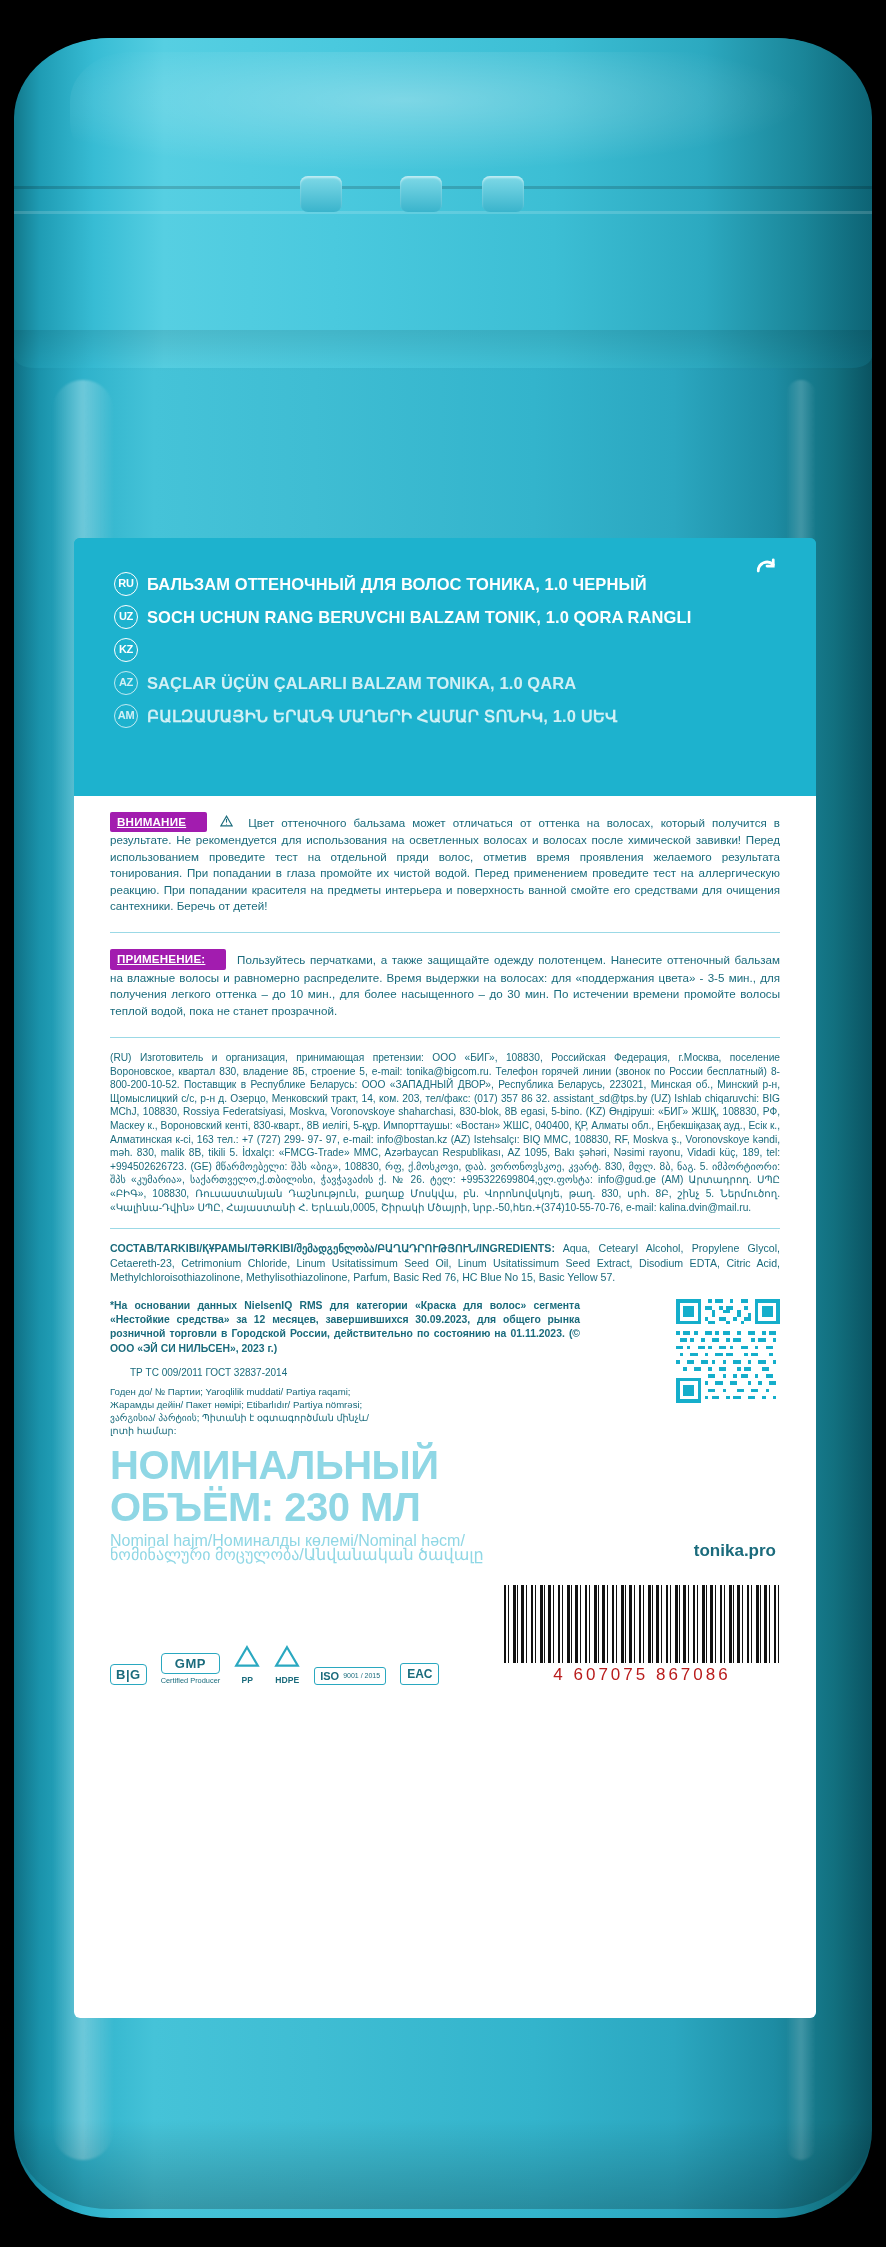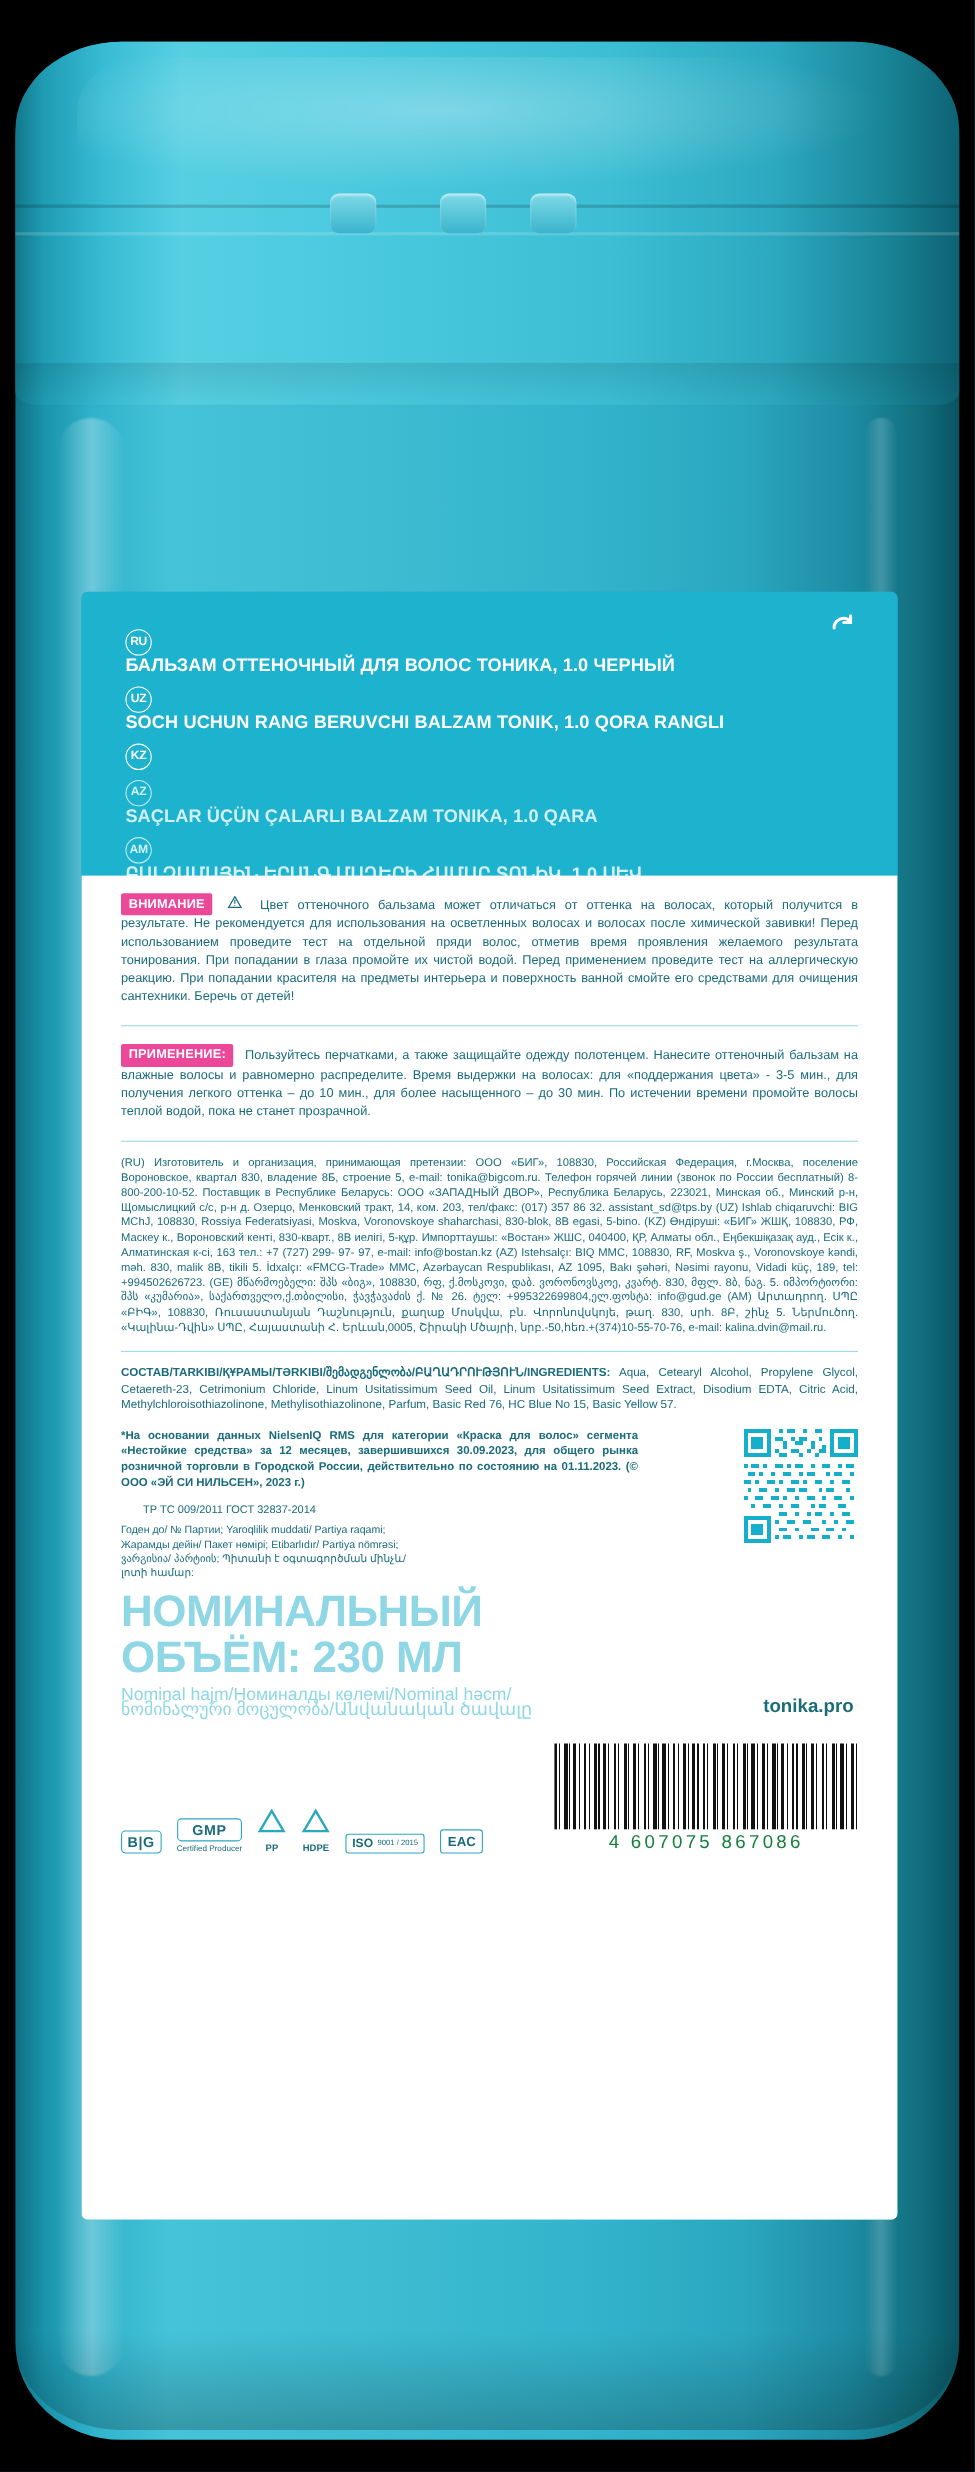--- a/index.html
+++ b/index.html
@@ -158,23 +158,22 @@
     position: absolute;
     right: 34px;
     top: 18px;
     width: 30px; height: 30px;
     color: #ffffff;
   }
 
   
   .lang-row {
     display: flex;
-    align-items: flex-start;
+    align-items: center;
     margin-bottom: 9px;
-    flex-direction: column;
   }
   .lang-badge {
     flex: 0 0 auto;
     width: 22px; height: 22px;
     border-radius: 50%;
     border: 1.6px solid #ffffff;
     color: #ffffff;
     font-size: 11px;
     font-weight: bold;
     line-height: 20px;
@@ -198,29 +197,30 @@
   }
   .notice p {
     margin: 0;
     font-size: 11.6px;
     line-height: 16.4px;
     color: #1a6b7c;
     text-align: justify;
   }
   .tagword {
     display: inline-block;
-    background: #ec4899;
+    background: #a21caf;
     color: #ffffff;
     font-weight: bold;
     font-size: 11.6px;
-    padding: 2px 7px 2px 7px;
+    padding: 2px 21px 2px 7px;
     border-radius: 2px;
     margin-right: 6px;
     vertical-align: 1px;
     letter-spacing: .2px;
+    text-decoration: underline;
   }
   .warn-tri {
     display: inline-block;
     width: 13px; height: 12px;
     margin: 0 8px -1px 0;
   }
   .rule {
     height: 1px;
     background: #9bd9e6;
     margin: 14px 36px 0 36px;
@@ -395,21 +395,21 @@
         #111 9px, #111 12px, #fff 12px, #fff 13px,
         #111 13px, #111 14px, #fff 14px, #fff 17px,
         #111 17px, #111 20px, #fff 20px, #fff 22px,
         #111 22px, #111 23px, #fff 23px, #fff 27px);
   }
   .barnum {
     margin-top: 2px;
     text-align: center;
     font-size: 17px;
     letter-spacing: 3px;
-    color: #15803d;
+    color: #b91c1c;
     font-family: "Liberation Sans", sans-serif;
   }
 </style>
 </head>
 <body>
 
 <div id="bottle">
 
   <div class="body-shape"></div>
   <div class="cap">

